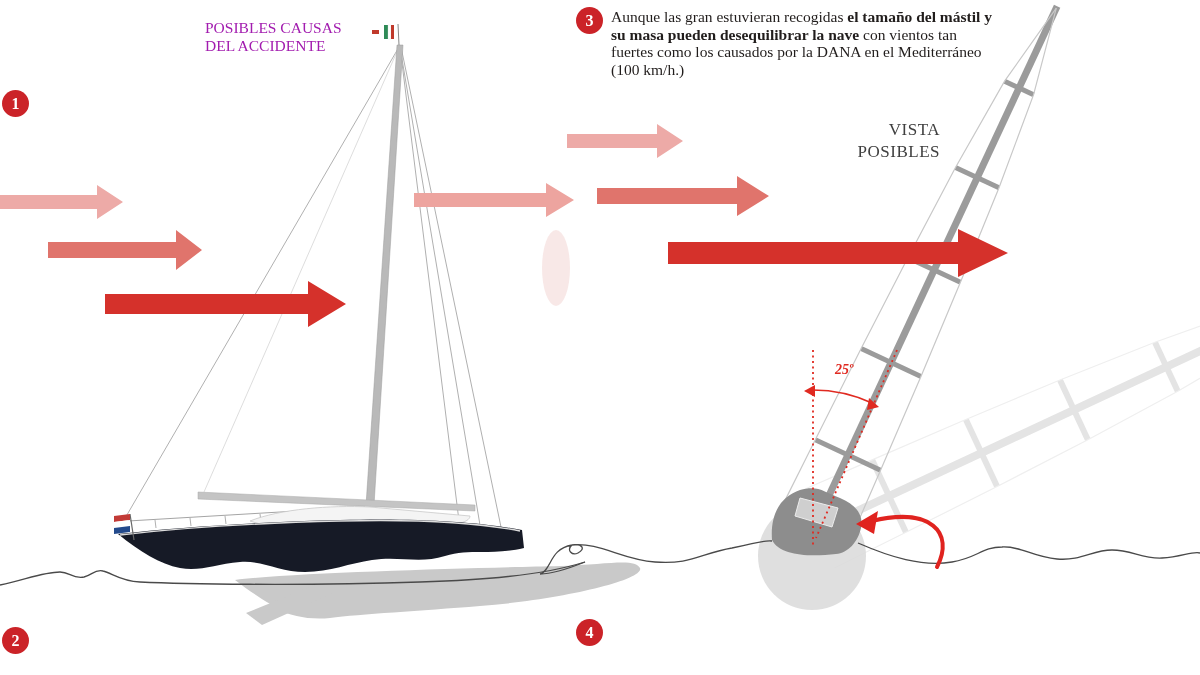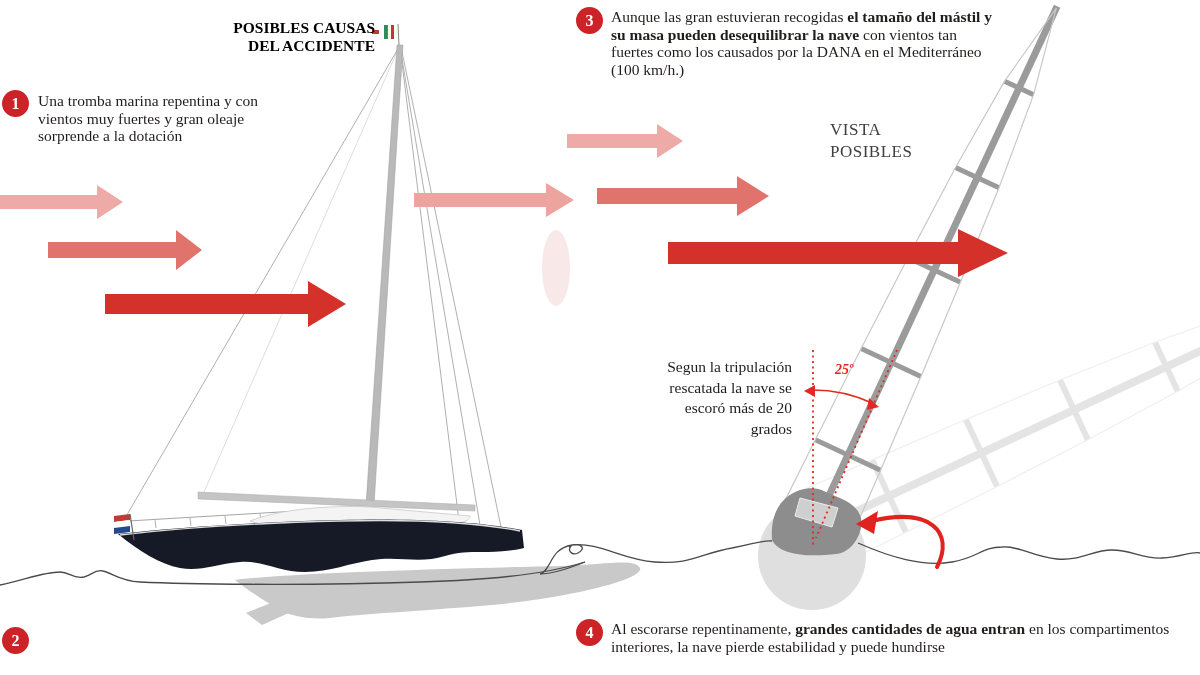--- a/index.html
+++ b/index.html
@@ -4,22 +4,22 @@
 <style>
   html,body{margin:0;padding:0;background:#fff;}
   #stage{position:relative;width:1200px;height:675px;background:#fff;overflow:hidden;
          font-family:"Liberation Serif", serif;color:#211d1c;}
   svg{position:absolute;left:0;top:0;}
   .abs{position:absolute;}
   .badge{width:27px;height:27px;border-radius:50%;background:#cb2328;color:#fff;
          font-weight:bold;font-size:16px;line-height:27px;text-align:center;}
   .callout{font-size:15.5px;line-height:17.5px;}
   .callout .b{font-weight:bold;}
-  .title{font-weight:bold;font-size:15.5px;line-height:18px;text-align:right;color:#000000;}
-  .vista{font-size:17px;line-height:22px;text-align:left;color:#3f3f3f;letter-spacing:.5px;}
+  .title{font-weight:normal;font-size:15.5px;line-height:18px;text-align:left;color:#a21caf;}
+  .vista{font-size:17px;line-height:22px;text-align:right;color:#3f3f3f;letter-spacing:.5px;}
   .heelnote{font-size:15.5px;line-height:20.5px;text-align:right;}
   .angle{color:#e02a21;font-weight:bold;font-style:italic;font-size:14px;}
   
   .mastline{stroke:#9b9b9b;}
   .shroud{stroke:#c8c8c8;stroke-width:1.2;fill:none;}
   .ghost .mastline{stroke:#e4e4e4;}
   .ghost .shroud{stroke:#efefef;}
   .stay{stroke:#b0b0b0;stroke-width:1;}
   .water{stroke:#4a4a4a;stroke-width:1.3;fill:none;}
   .reddot{stroke:#e02a21;stroke-width:1.8;fill:none;stroke-dasharray:2 3.5;}
@@ -142,37 +142,29 @@
     <polygon points="879,407 869,398 867,410" fill="#e02a21"></polygon>
   </g>
 </svg>
 
 <div class="abs title" style="left:205px;top:19px;width:170px;">
   <div>POSIBLES CAUSAS</div>
   <div>DEL ACCIDENTE</div>
 </div>
 
 <div class="abs badge" style="left:2px;top:90px;">1</div>
-<div class="abs callout" style="left:38px;top:92px;width:264px;"><span>Una tromba marina repentina y con vientos muy fuertes y gran oleaje sorprende a la dotación</span></div>
 
 <div class="abs badge" style="left:576px;top:7px;">3</div>
 <div class="abs callout" style="left:611px;top:8px;width:382px;"><span>Aunque las gran estuvieran recogidas </span><span class="b">el tamaño del mástil y su masa pueden desequilibrar la nave</span><span> con vientos tan fuertes como los causados por la DANA en el Mediterráneo (100 km/h.)</span></div>
 
 <div class="abs vista" style="left:830px;top:119px;width:110px;">
   <div>VISTA</div>
   <div>POSIBLES</div>
 </div>
 
-<div class="abs heelnote" style="left:650px;top:357px;width:142px;">
-  <div>Segun la tripulación</div>
-  <div>rescatada la nave se</div>
-  <div>escoró más de 20</div>
-  <div>grados</div>
-</div>
 
 <div class="abs angle" style="left:835px;top:362px;">25º</div>
 
 <div class="abs badge" style="left:2px;top:627px;">2</div>
 
 <div class="abs badge" style="left:576px;top:619px;">4</div>
-<div class="abs callout" style="left:611px;top:620px;width:582px;"><span>Al escorarse repentinamente, </span><span class="b">grandes cantidades de agua entran</span><span> en los compartimentos interiores, la nave pierde estabilidad y puede hundirse</span></div>
 
 </div>
 
 </body></html>

